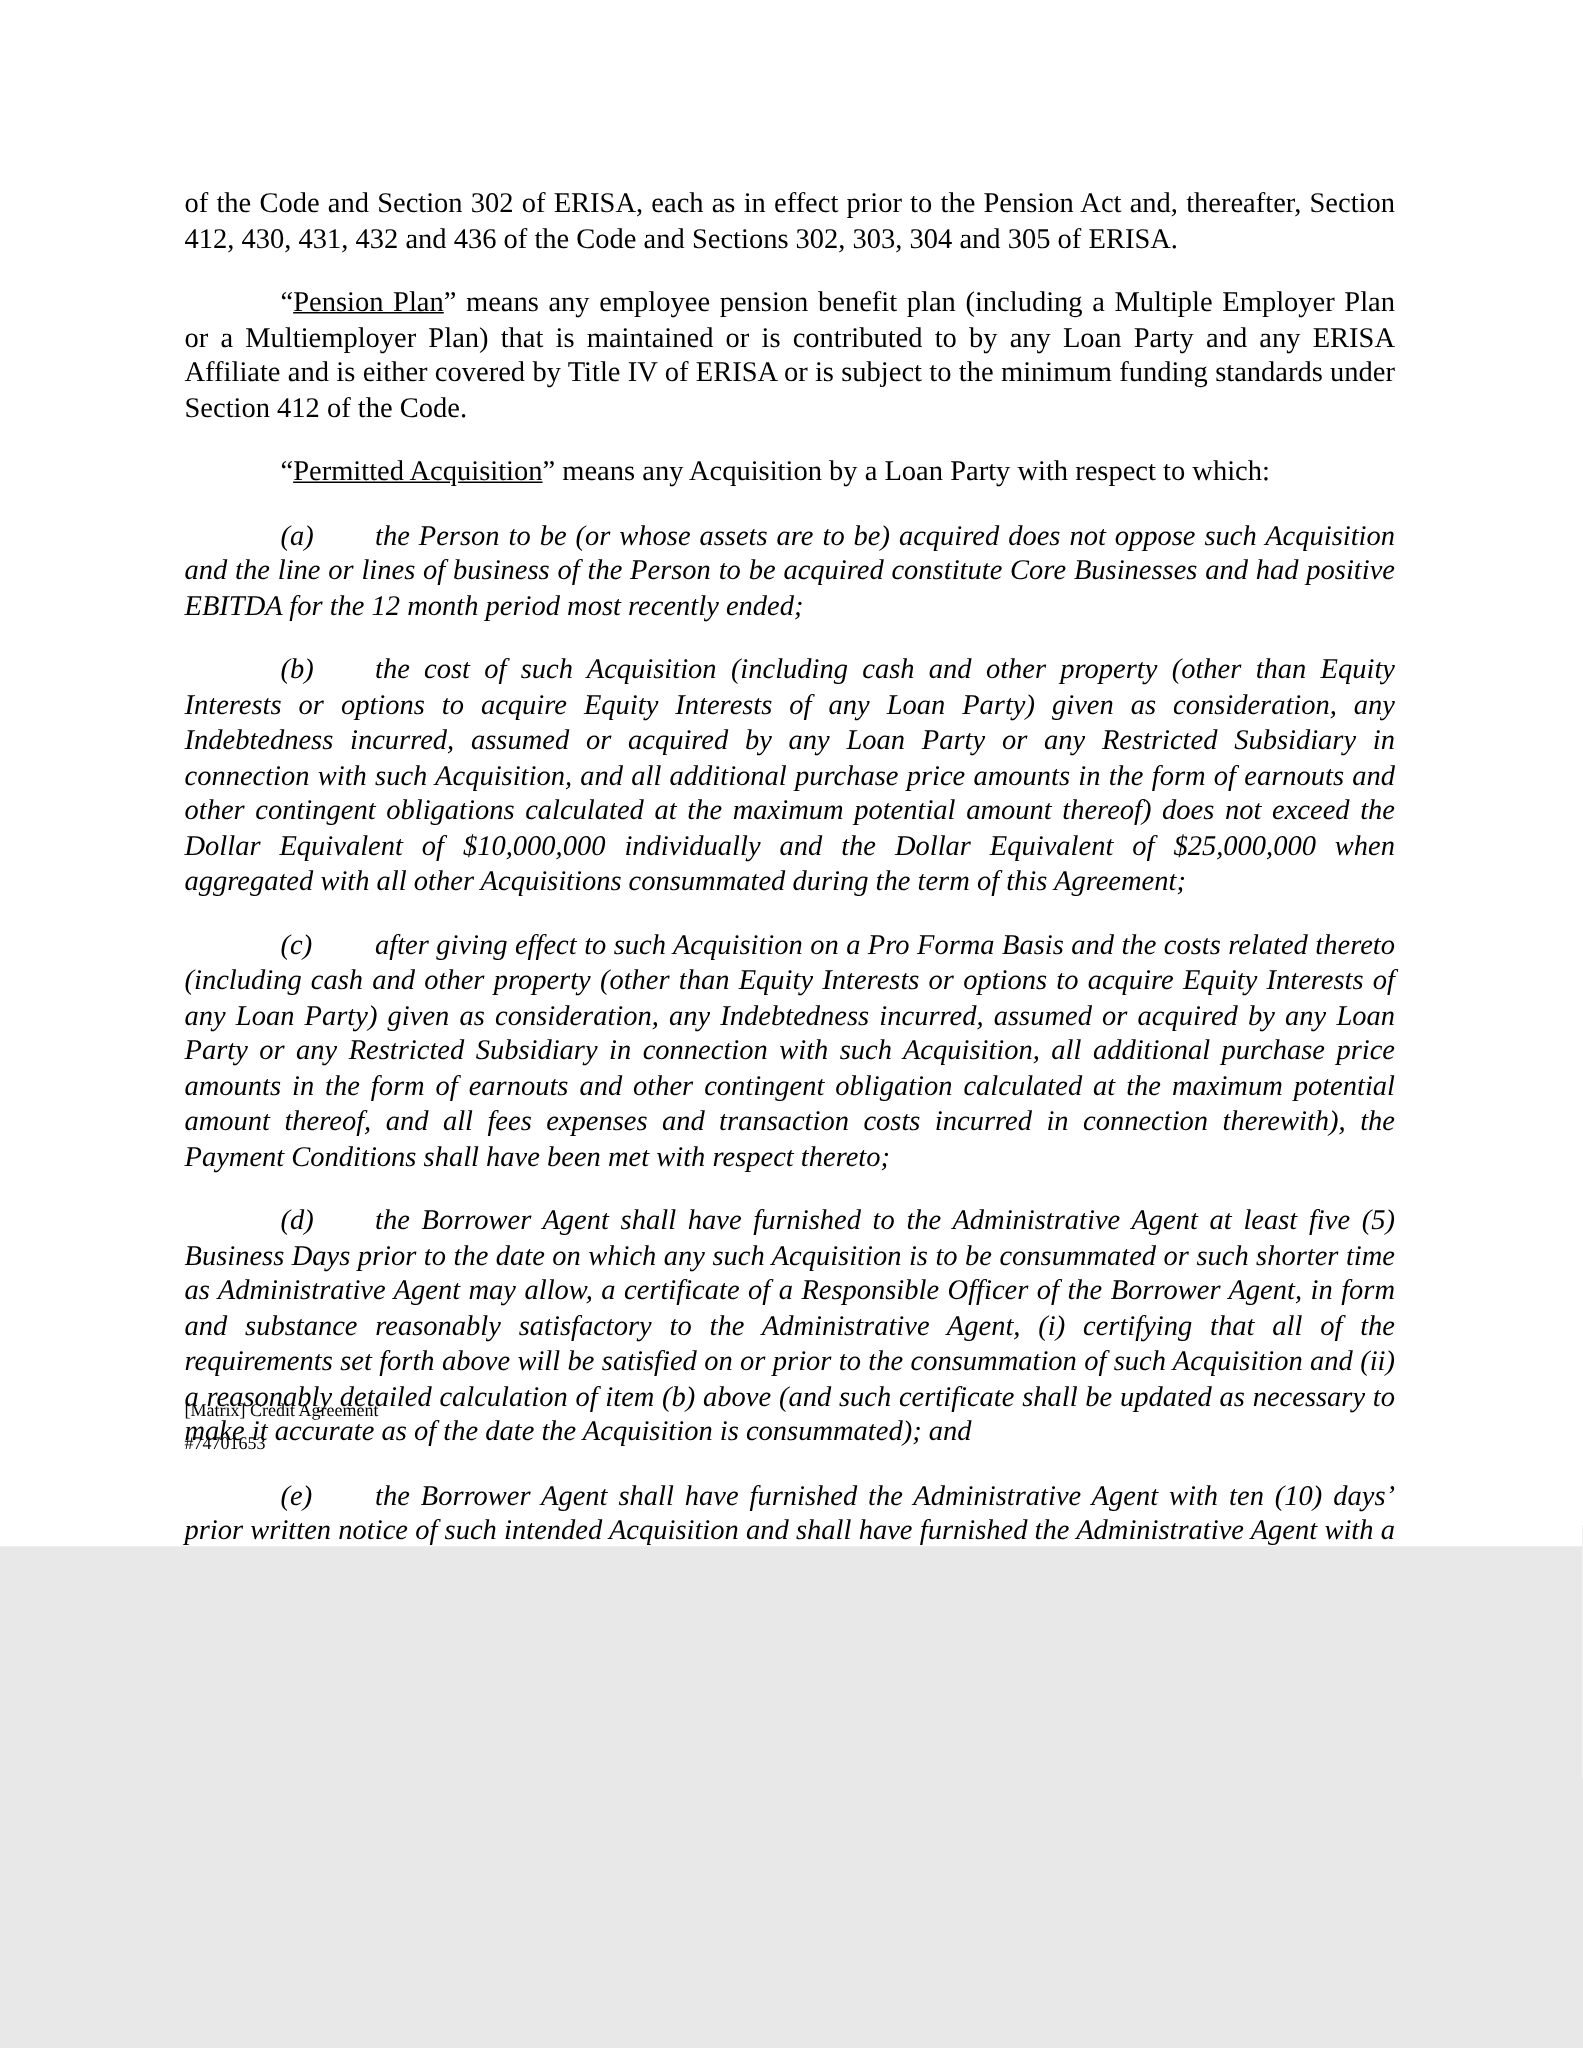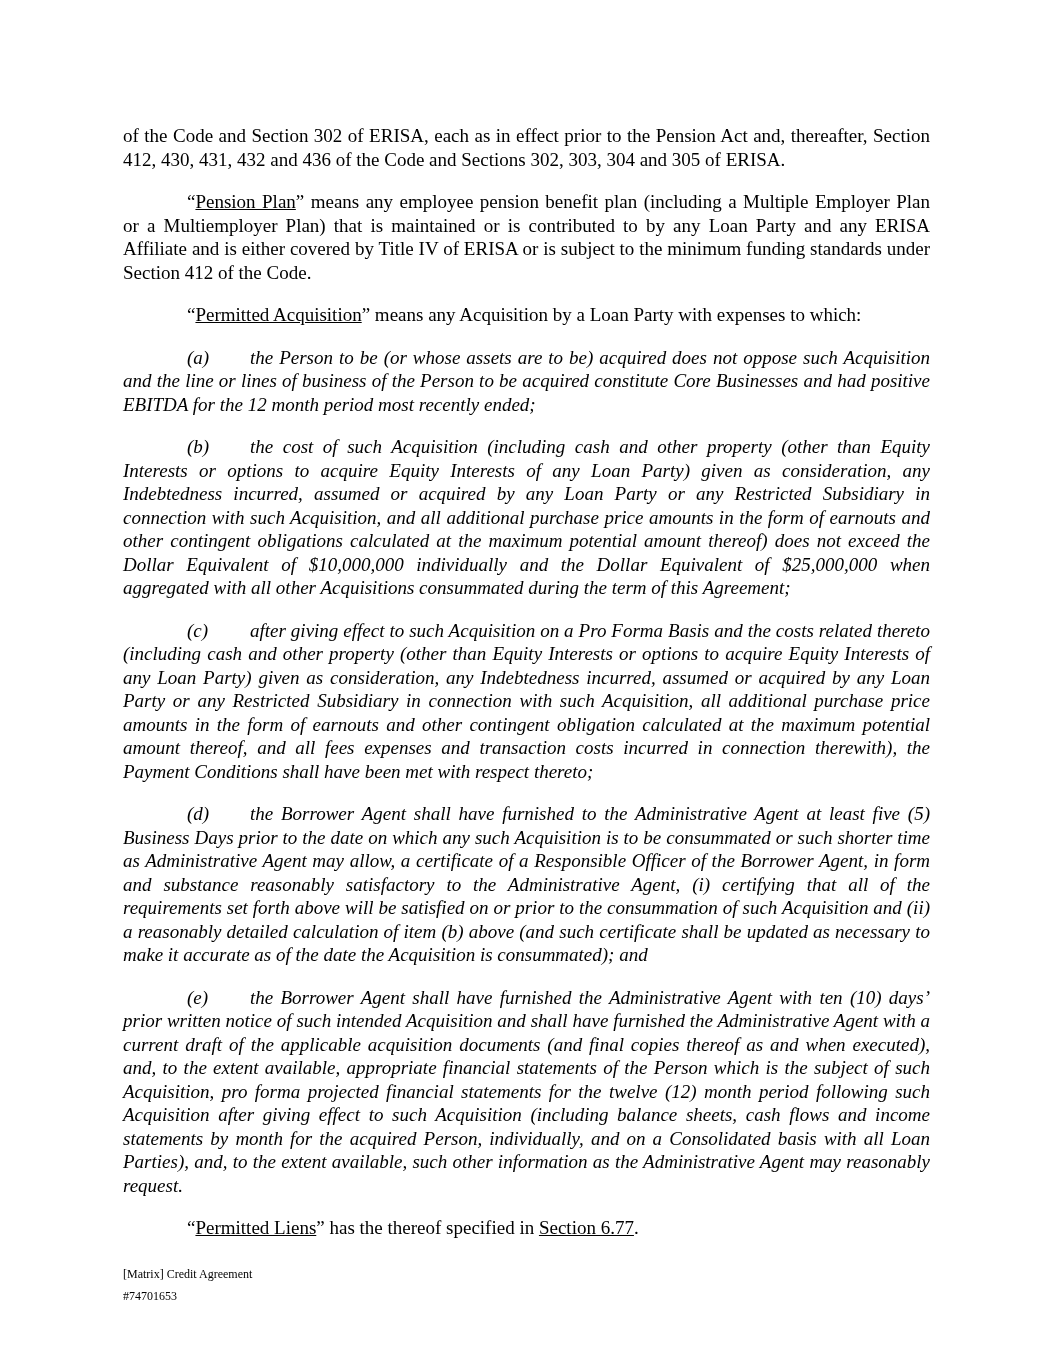--- a/index.html
+++ b/index.html
@@ -1,20 +1,20 @@
 <!DOCTYPE html>
 <html><head>
 <meta charset="utf-8">
 <style>
   * { margin: 0; padding: 0; box-sizing: border-box; }
   html, body { background: #e8e8e8; }
   .page {
     position: relative;
     width: 1055px;
-    height: 1365px;
+    height: 1031px;
     margin: 0 auto;
     background: #ffffff;
     color: #000000;
     font-family: "Liberation Serif", "DejaVu Serif", serif;
     font-size: 19px;
     line-height: 23.5px;
     overflow: hidden;
   }
   .content {
     position: absolute;
@@ -53,21 +53,21 @@
 </head>
 <body>
 
 <div class="page">
   <div class="content">
 
     <p>of the Code and Section 302 of ERISA, each as in effect prior to the Pension Act and, thereafter, Section 412, 430, 431, 432 and 436 of the Code and Sections 302, 303, 304 and 305 of ERISA.</p>
 
     <p class="indent"><span>“</span><span class="u">Pension Plan</span><span>” means any employee pension benefit plan (including a Multiple Employer Plan or a Multiemployer Plan) that is maintained or is contributed to by any Loan Party and any ERISA Affiliate and is either covered by Title IV of ERISA or is subject to the minimum funding standards under Section 412 of the Code.</span></p>
 
-    <p class="indent"><span>“</span><span class="u">Permitted Acquisition</span><span>” means any Acquisition by a Loan Party with expenses to which:</span></p>
+    <p class="indent"><span>“</span><span class="u">Permitted Acquisition</span><span>” means any Acquisition by a Loan Party with respect to which:</span></p>
 
     <p class="item"><span class="item-label">(a)</span><span>the Person to be (or whose assets are to be) acquired does not oppose such Acquisition and the line or lines of business of the Person to be acquired constitute Core Businesses and had positive EBITDA for the 12 month period most recently ended;</span></p>
 
     <p class="item"><span class="item-label">(b)</span><span>the cost of such Acquisition (including cash and other property (other than Equity Interests or options to acquire Equity Interests of any Loan Party) given as consideration, any Indebtedness incurred, assumed or acquired by any Loan Party or any Restricted Subsidiary in connection with such Acquisition, and all additional purchase price amounts in the form of earnouts and other contingent obligations calculated at the maximum potential amount thereof) does not exceed the Dollar Equivalent of $10,000,000 individually and the Dollar Equivalent of $25,000,000 when aggregated with all other Acquisitions consummated during the term of this Agreement;</span></p>
 
     <p class="item"><span class="item-label">(c)</span><span>after giving effect to such Acquisition on a Pro Forma Basis and the costs related thereto (including cash and other property (other than Equity Interests or options to acquire Equity Interests of any Loan Party) given as consideration, any Indebtedness incurred, assumed or acquired by any Loan Party or any Restricted Subsidiary in connection with such Acquisition, all additional purchase price amounts in the form of earnouts and other contingent obligation calculated at the maximum potential amount thereof, and all fees expenses and transaction costs incurred in connection therewith), the Payment Conditions shall have been met with respect thereto;</span></p>
 
     <p class="item"><span class="item-label">(d)</span><span>the Borrower Agent shall have furnished to the Administrative Agent at least five (5) Business Days prior to the date on which any such Acquisition is to be consummated or such shorter time as Administrative Agent may allow, a certificate of a Responsible Officer of the Borrower Agent, in form and substance reasonably satisfactory to the Administrative Agent, (i) certifying that all of the requirements set forth above will be satisfied on or prior to the consummation of such Acquisition and (ii) a reasonably detailed calculation of item (b) above (and such certificate shall be updated as necessary to make it accurate as of the date the Acquisition is consummated); and</span></p>
 
     <p class="item"><span class="item-label">(e)</span><span>the Borrower Agent shall have furnished the Administrative Agent with ten (10) days’ prior written notice of such intended Acquisition and shall have furnished the Administrative Agent with a current draft of the applicable acquisition documents (and final copies thereof as and when executed), and, to the extent available, appropriate financial statements of the Person which is the subject of such Acquisition, pro forma projected financial statements for the twelve (12) month period following such Acquisition after giving effect to such Acquisition (including balance sheets, cash flows and income statements by month for the acquired Person, individually, and on a Consolidated basis with all Loan Parties), and, to the extent available, such other information as the Administrative Agent may reasonably request.</span></p>

